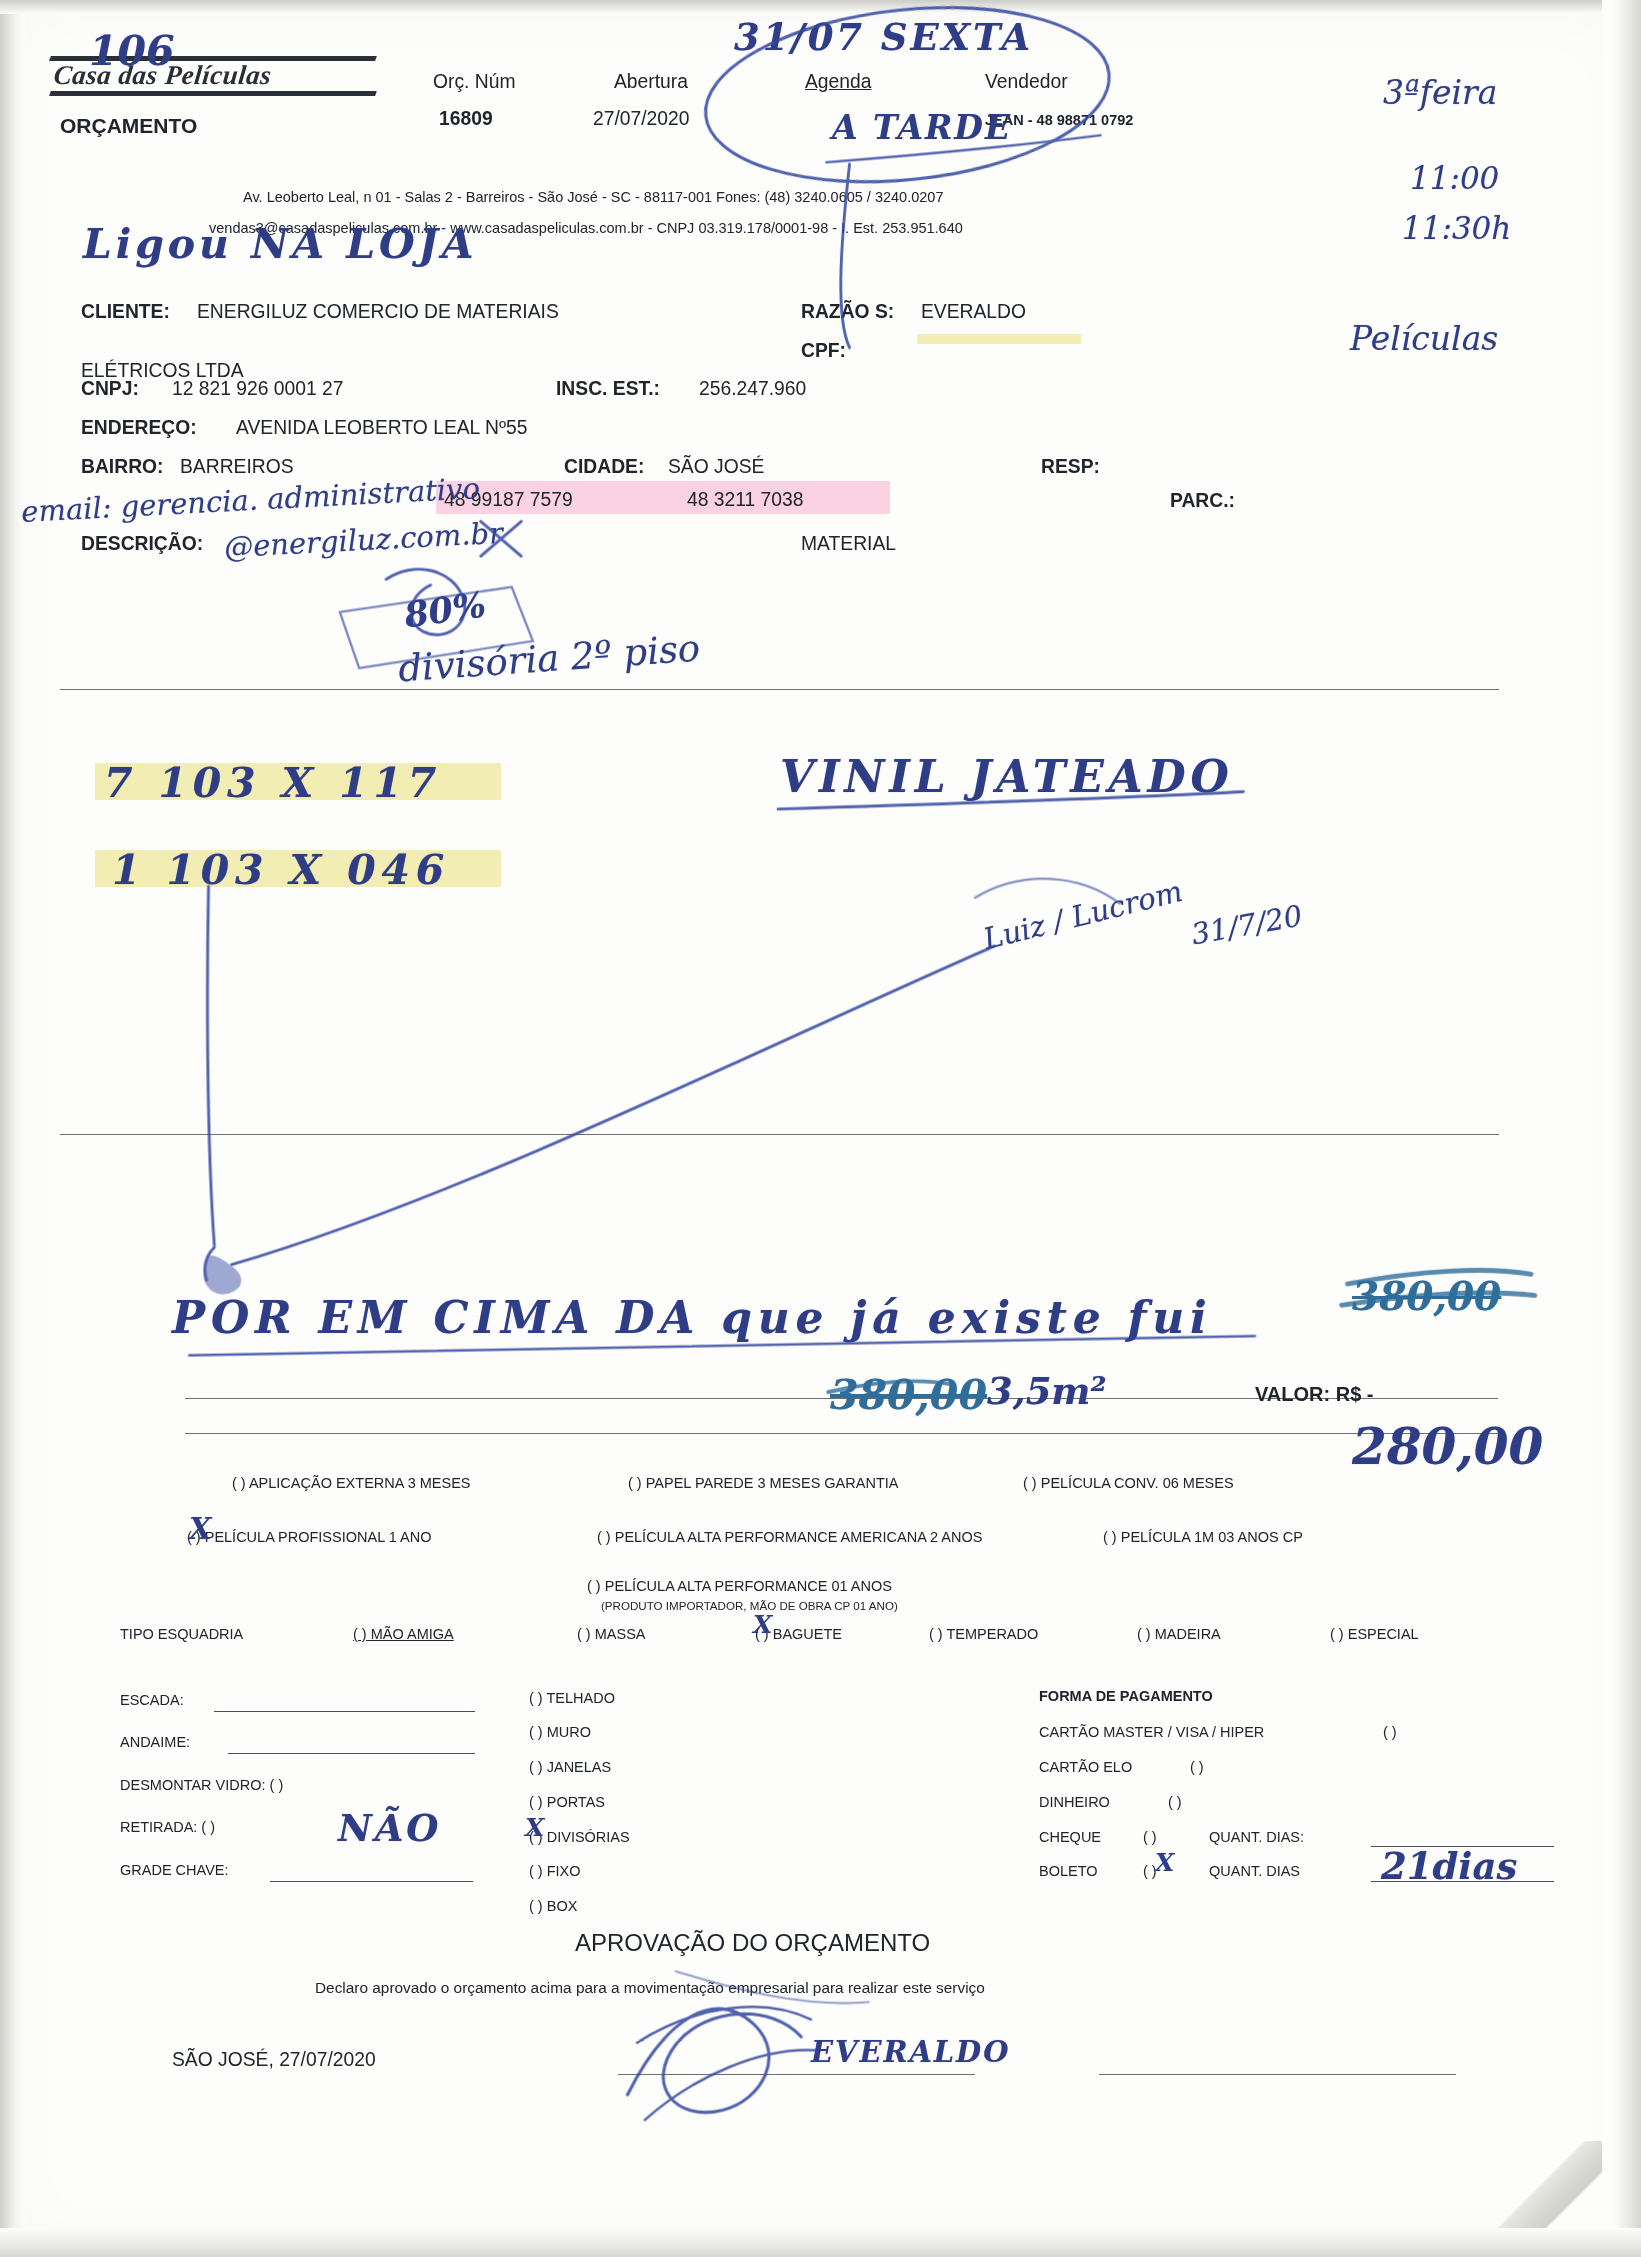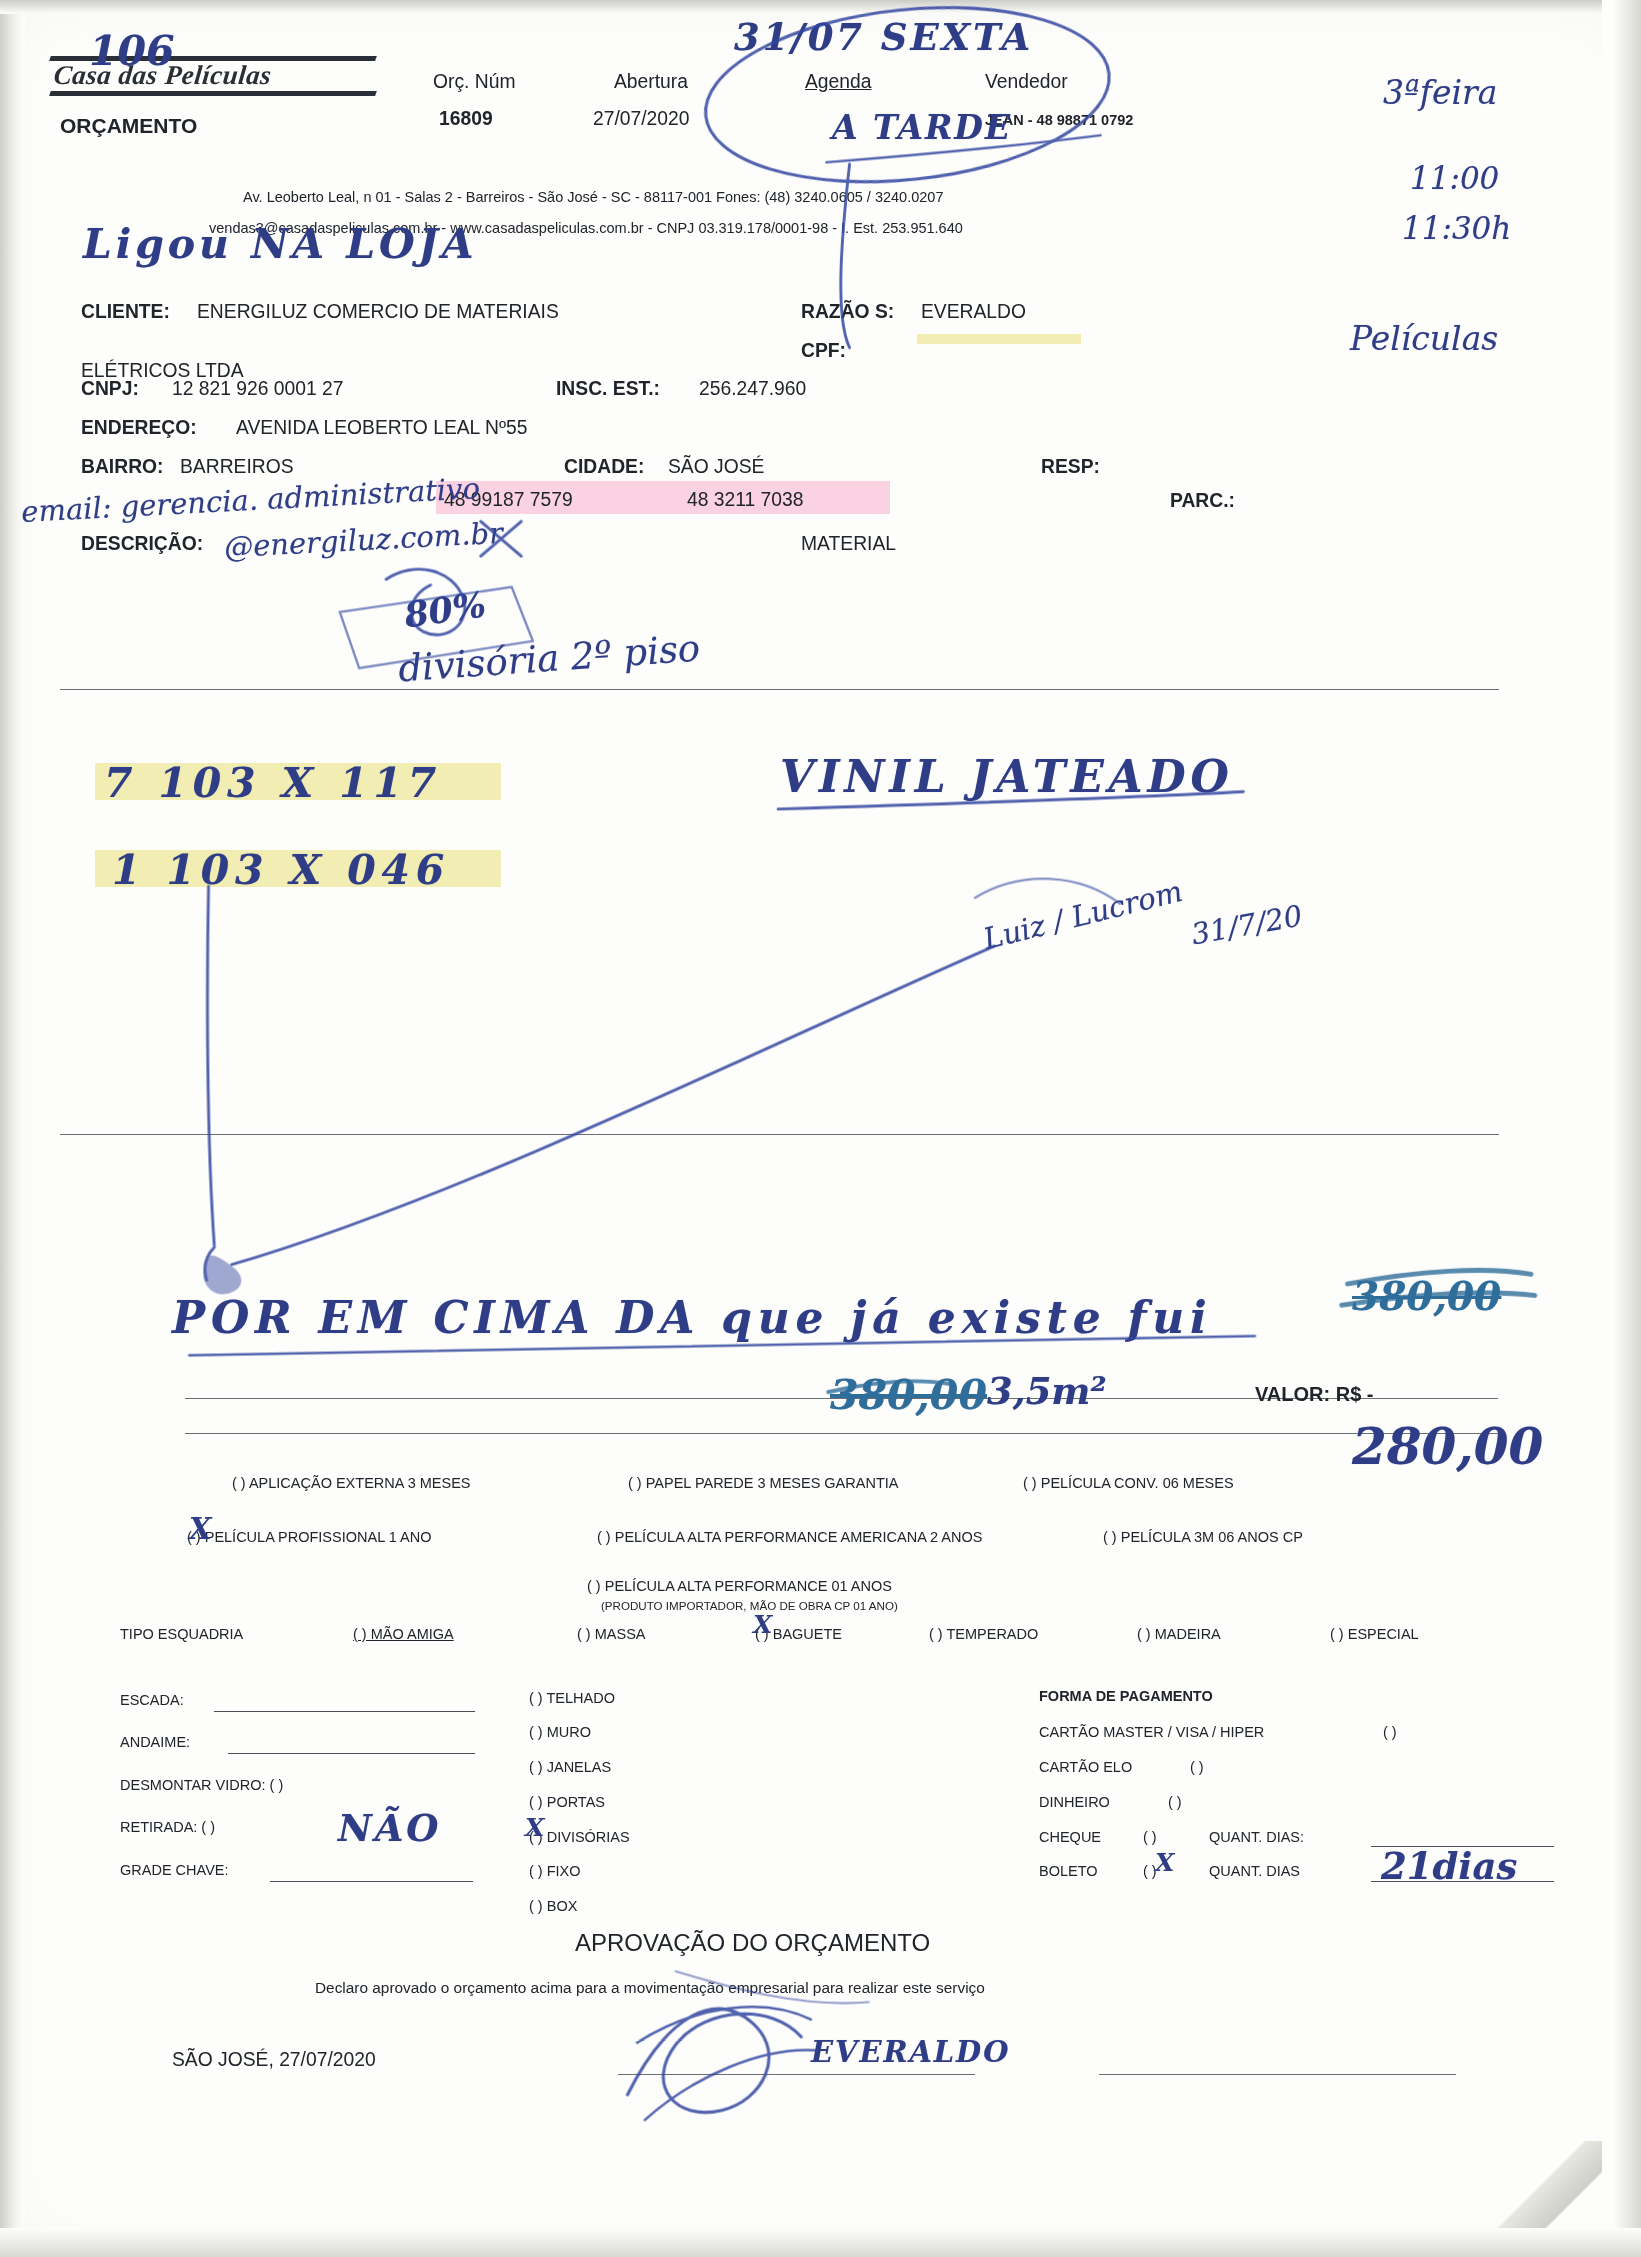--- a/index.html
+++ b/index.html
@@ -138,21 +138,21 @@
 
   <div class="hl-yellow" style="left:95px; top:763px; width:406px; height:37px;"></div>
   <div class="hl-yellow" style="left:95px; top:850px; width:406px; height:37px;"></div>
 
   <div class="txt sm" style="left:232px; top:1475px;">(  ) APLICAÇÃO EXTERNA 3 MESES</div>
   <div class="txt sm" style="left:628px; top:1475px;">(  ) PAPEL PAREDE 3 MESES GARANTIA</div>
   <div class="txt sm" style="left:1023px; top:1475px;">(  ) PELÍCULA CONV. 06 MESES</div>
 
   <div class="txt sm" style="left:187px; top:1529px;">(  ) PELÍCULA PROFISSIONAL 1 ANO</div>
   <div class="txt sm" style="left:597px; top:1529px;">(  ) PELÍCULA ALTA PERFORMANCE AMERICANA 2 ANOS</div>
-  <div class="txt sm" style="left:1103px; top:1529px;">(  ) PELÍCULA 3M 06 ANOS CP</div>
+  <div class="txt sm" style="left:1103px; top:1529px;">(  ) PELÍCULA 1M 03 ANOS CP</div>
 
   <div class="txt sm" style="left:587px; top:1578px;">(  ) PELÍCULA ALTA PERFORMANCE 01 ANOS</div>
   <div class="txt" style="left:601px; top:1599px; font-size:11.6px;">(PRODUTO IMPORTADOR, MÃO DE OBRA CP 01 ANO)</div>
 
   <div class="check-x" style="left:189px; top:1512px;">X</div>
 
   <div class="txt sm" style="left:120px; top:1626px;">TIPO ESQUADRIA</div>
   <div class="txt sm" style="left:353px; top:1626px;text-decoration:underline;">(  ) MÃO AMIGA</div>
   <div class="txt sm" style="left:577px; top:1626px;">(  ) MASSA</div>
   <div class="txt sm" style="left:755px; top:1626px;">(  ) BAGUETE</div>

